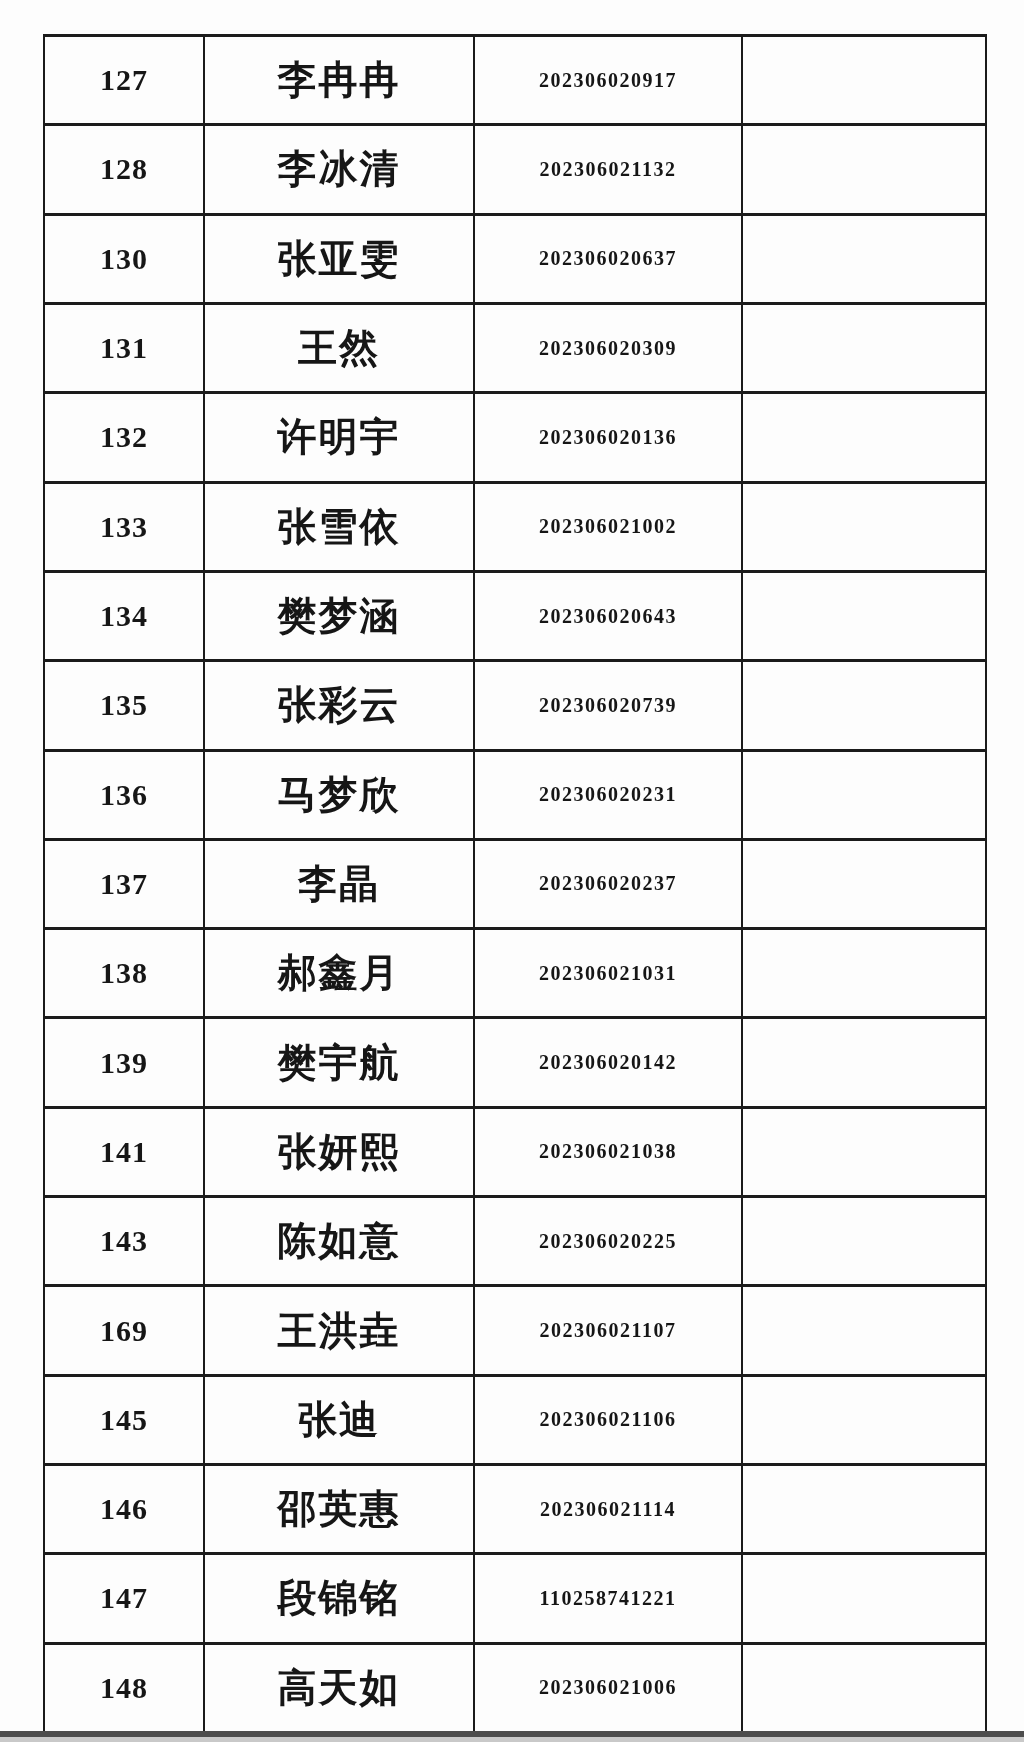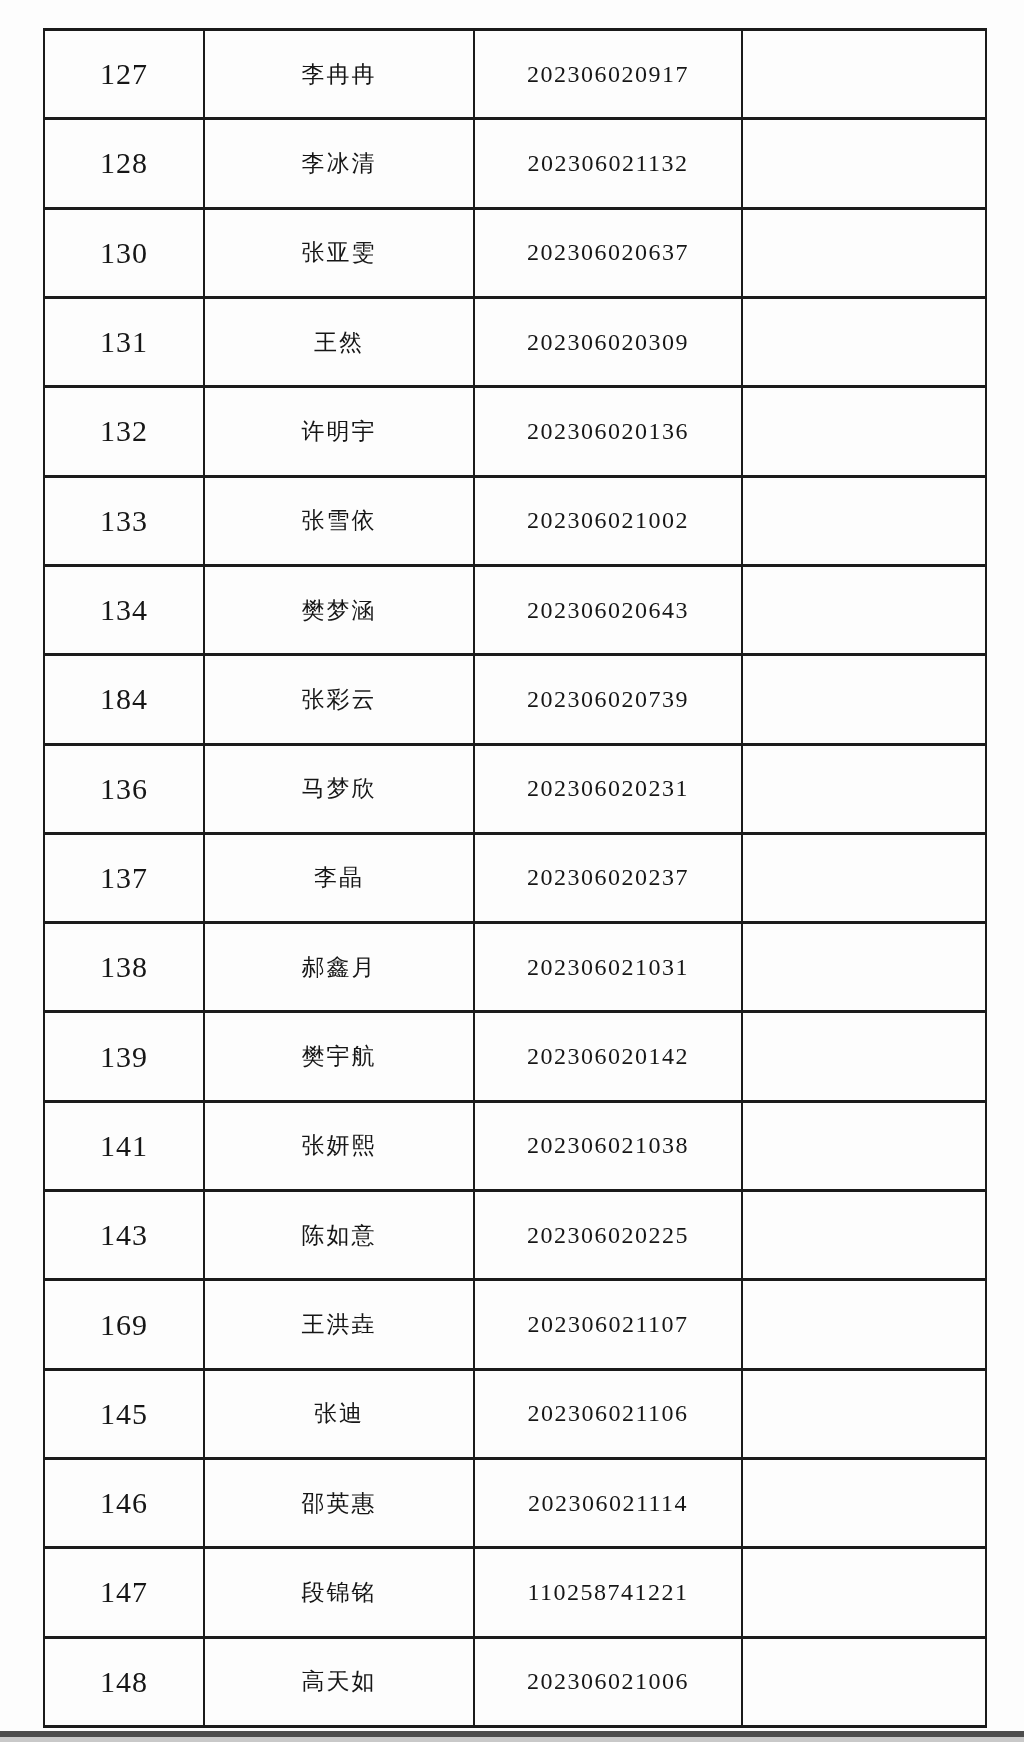--- a/index.html
+++ b/index.html
@@ -13,49 +13,50 @@
   }
   .page {
     position: relative;
     width: 1024px;
     height: 1742px;
     background: #fdfdfd;
   }
   table.roster {
     position: absolute;
     left: 43px;
-    top: 28px;
+    top: 34px;
     width: 942px;
     height: 1700px;
     border-collapse: collapse;
     table-layout: fixed;
+    font-weight: bold;
   }
   table.roster td {
     border-style: solid;
     border-color: #1b1b1b;
     border-top-width: 3px;
     border-bottom-width: 3px;
     border-left-width: 2px;
     border-right-width: 2px;
     padding: 0;
     text-align: center;
     vertical-align: middle;
     color: #161616;
     background: #fdfdfd;
   }
   td.cell-index {
     font-size: 30px;
     letter-spacing: 1px;
   }
   td.cell-name {
-    font-size: 23px;
+    font-size: 39px;
     letter-spacing: 2px;
   }
   td.cell-sid {
-    font-size: 24px;
+    font-size: 20px;
     letter-spacing: 1.5px;
   }
   .bottom-bar {
     position: absolute;
     left: 0;
     top: 1731px;
     width: 1024px;
     height: 6px;
     background: #4d4d4d;
   }
@@ -117,21 +118,21 @@
           <td class="cell-sid">202306021002</td>
           <td class="cell-blank"></td>
         </tr>
         <tr>
           <td class="cell-index">134</td>
           <td class="cell-name">樊梦涵</td>
           <td class="cell-sid">202306020643</td>
           <td class="cell-blank"></td>
         </tr>
         <tr>
-          <td class="cell-index">184</td>
+          <td class="cell-index">135</td>
           <td class="cell-name">张彩云</td>
           <td class="cell-sid">202306020739</td>
           <td class="cell-blank"></td>
         </tr>
         <tr>
           <td class="cell-index">136</td>
           <td class="cell-name">马梦欣</td>
           <td class="cell-sid">202306020231</td>
           <td class="cell-blank"></td>
         </tr>

